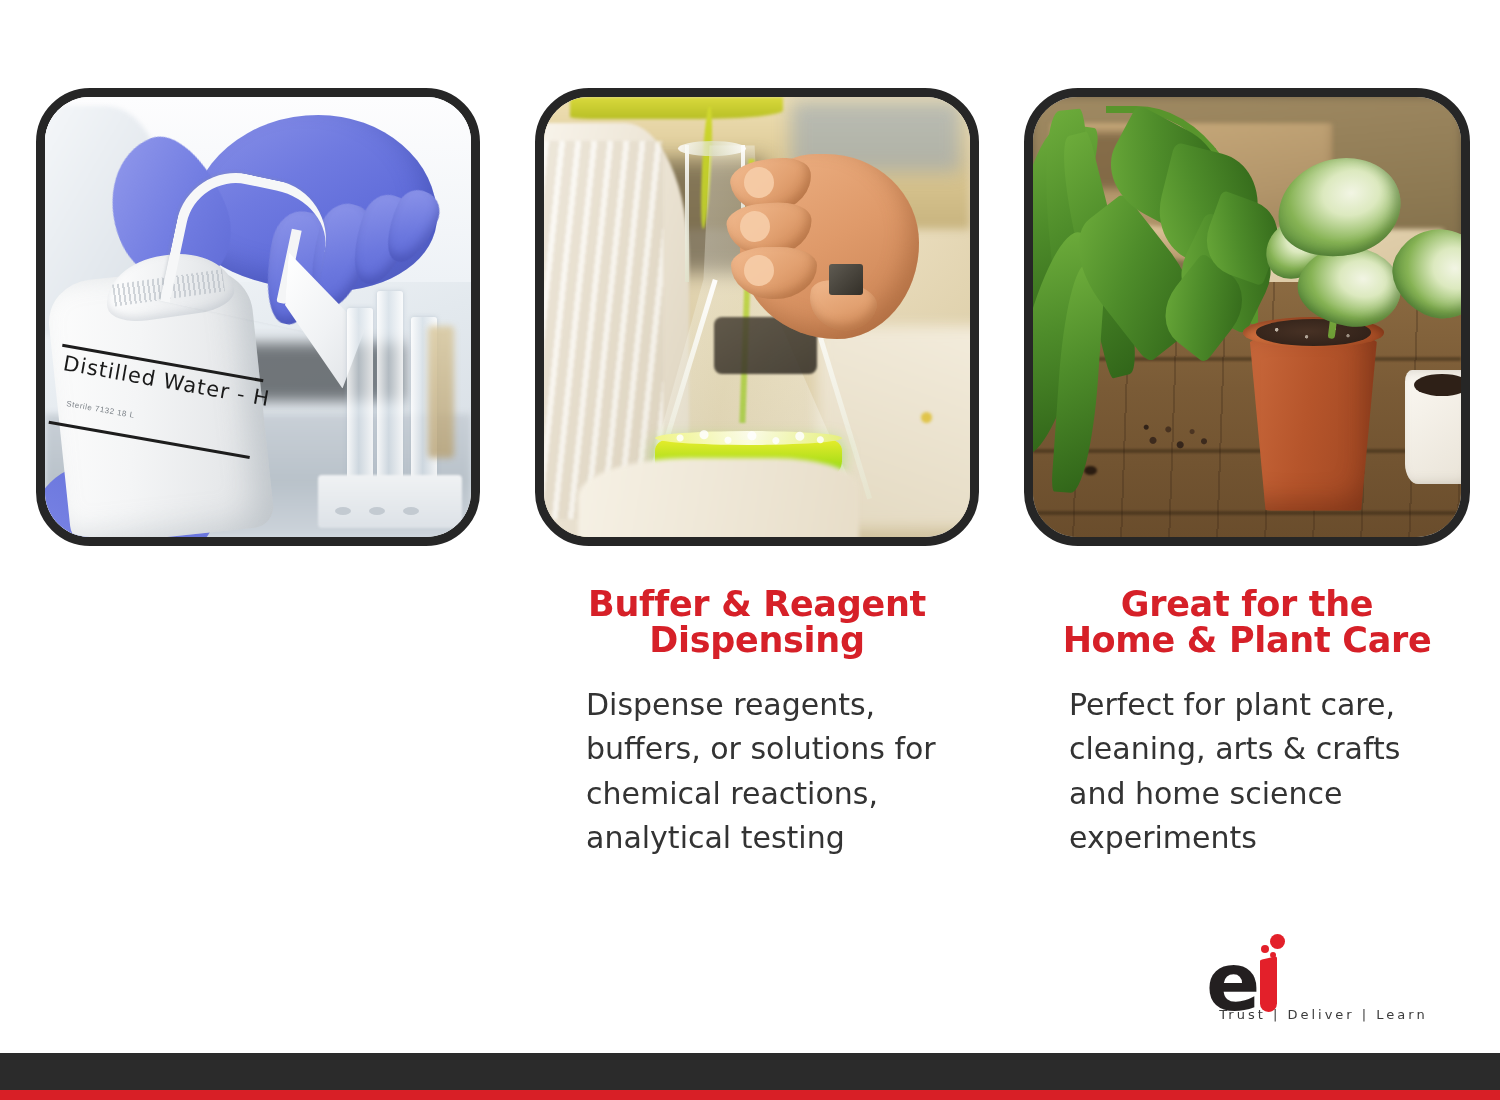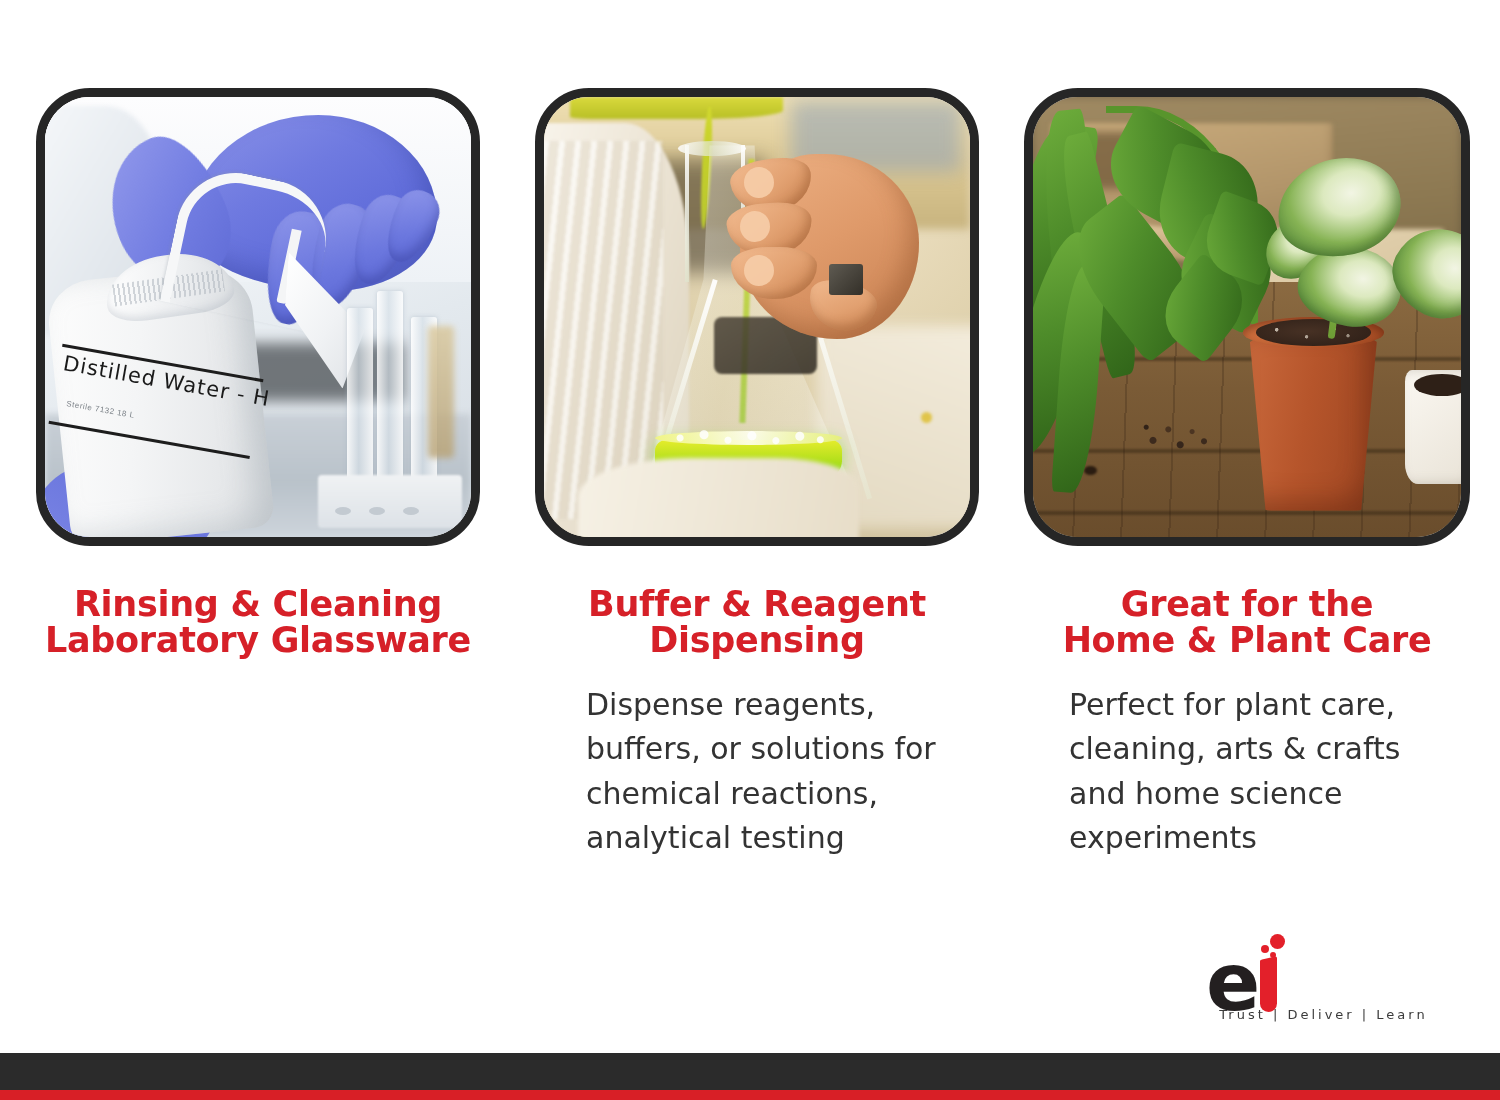--- a/index.html
+++ b/index.html
@@ -726,22 +726,20 @@
         <div class="tt tt1"></div>
         <div class="tt tt2"></div>
         <div class="tt tt3"></div>
         <div class="amber"></div>
         <div class="rack"></div>
         <div class="rack-hole" style="left:68%"></div>
         <div class="rack-hole" style="left:76%"></div>
         <div class="rack-hole" style="left:84%"></div>
       </div>
     </div>
-    <h3 class="heading">Rinsing &amp; Cleaning
-Laboratory Glassware</h3>
   </div>
 
   <div class="col col-2">
     <div class="card">
       <div class="photo p2">
         <div class="warm-top"></div>
         <div class="dark-bg"></div>
         <div class="bg-blue"></div>
         <div class="bg-light-right"></div>
         <div class="labcoat"></div>

